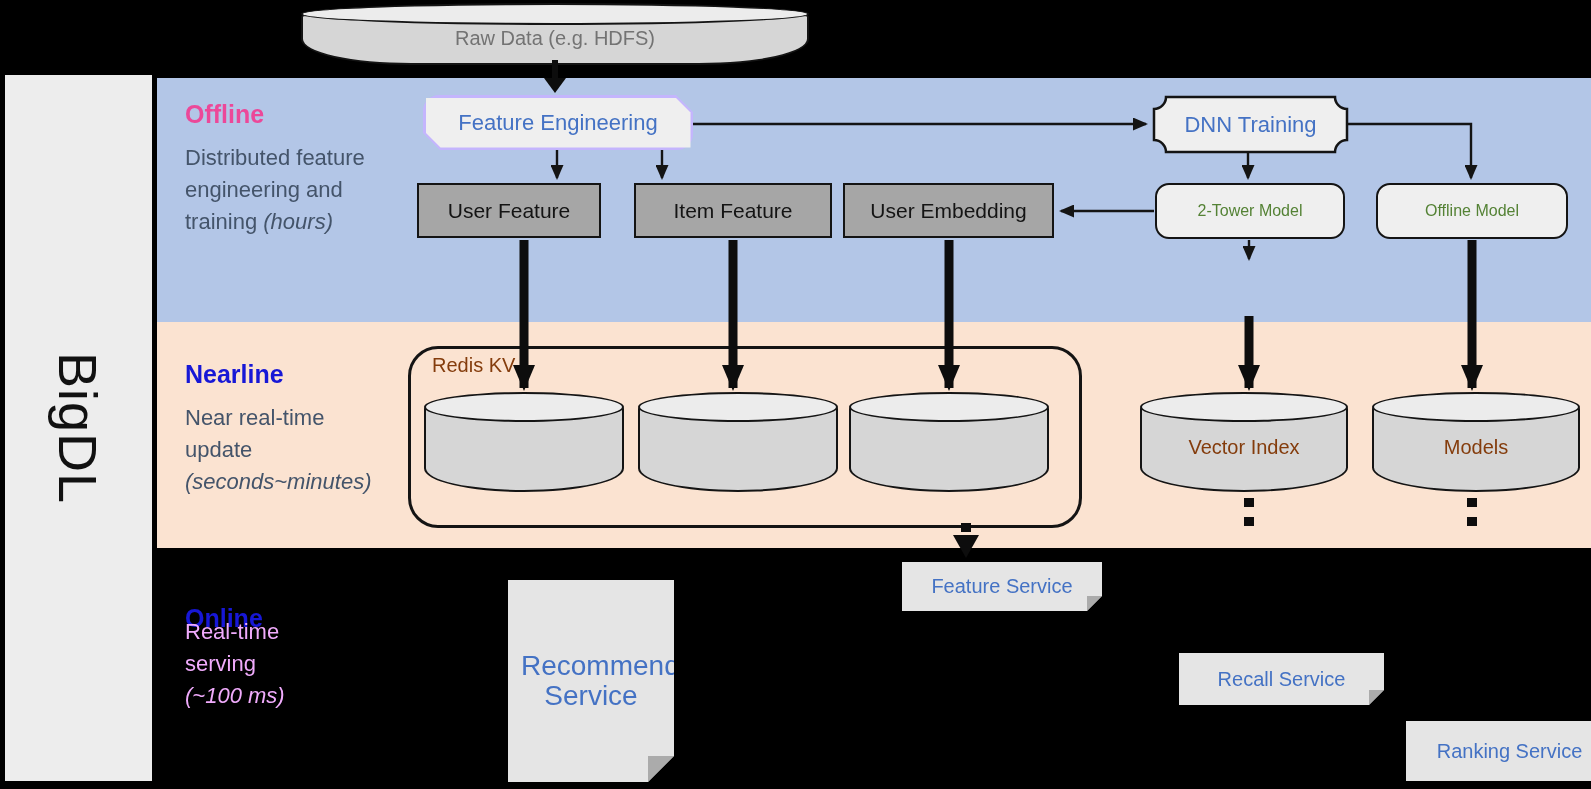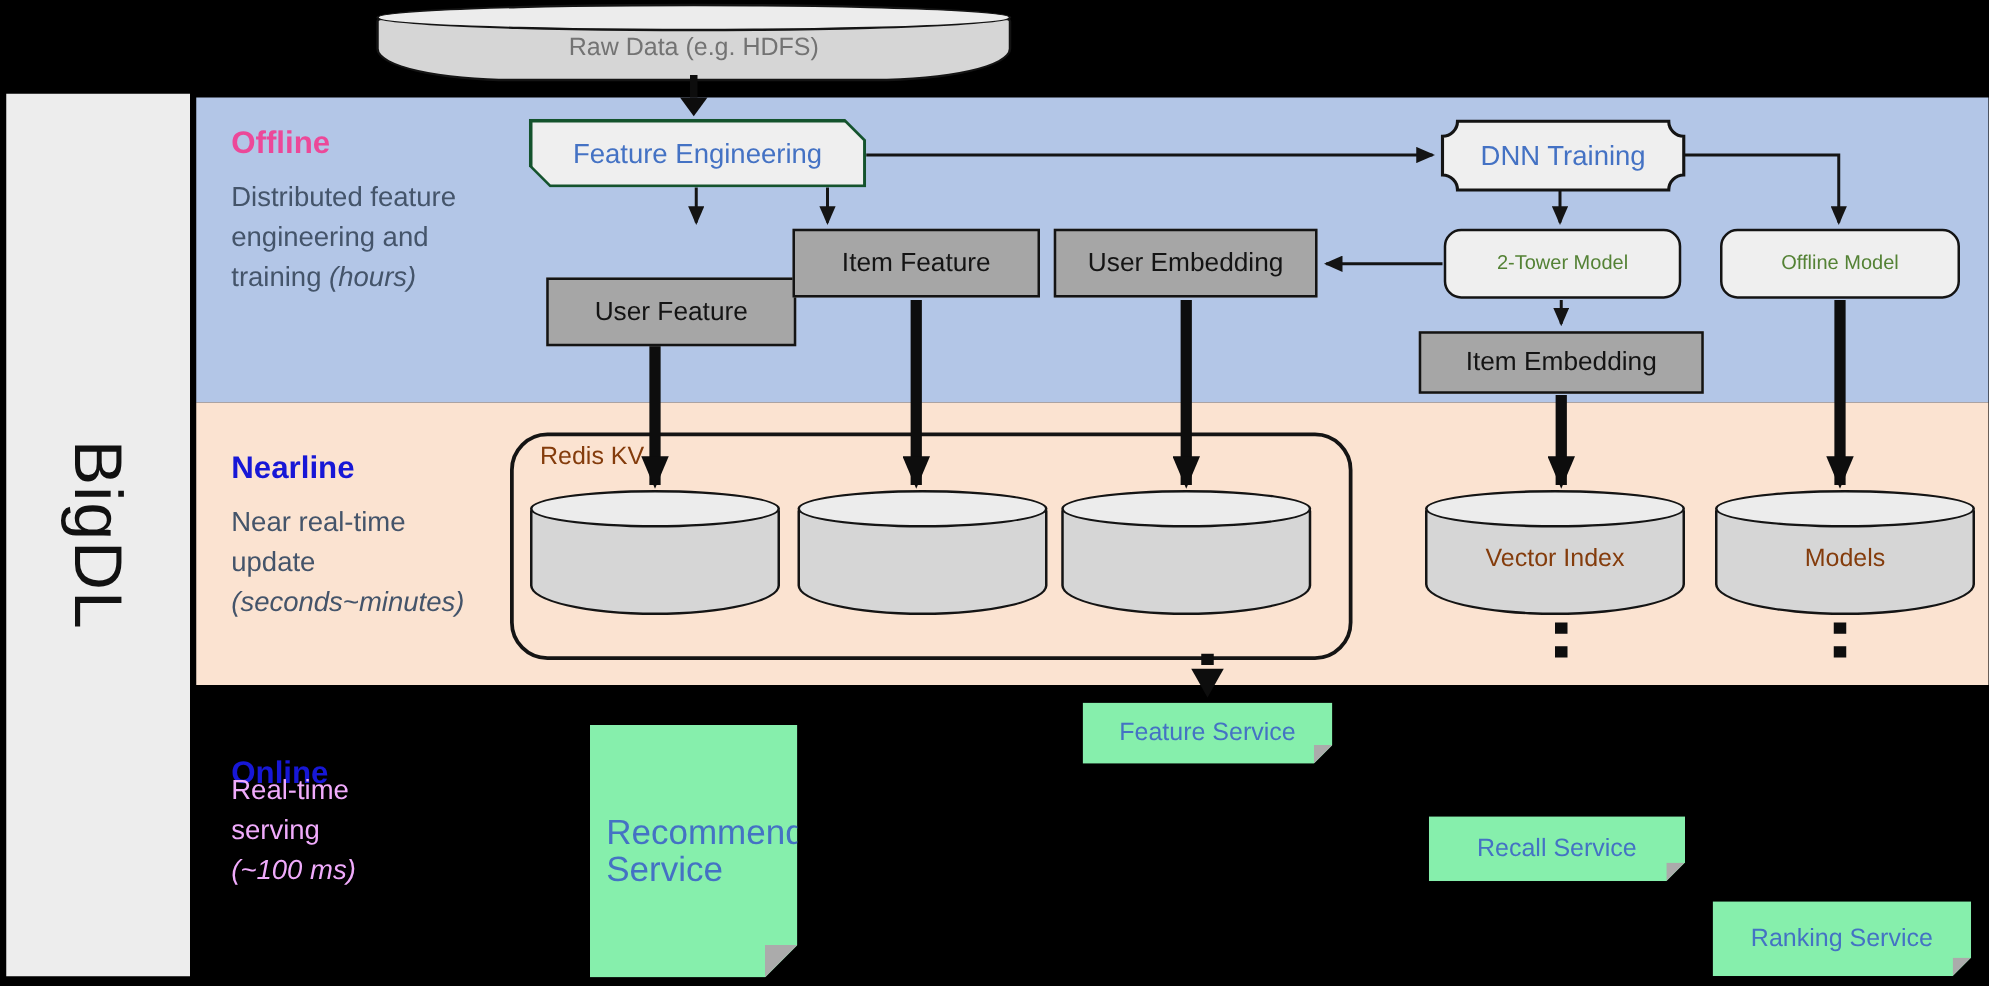--- a/index.html
+++ b/index.html
@@ -12,35 +12,35 @@
   .brandbar{background:#ededed;display:flex;align-items:center;justify-content:center;}
   .brandbar span{transform:rotate(90deg);font-size:54px;color:#111;letter-spacing:1px;white-space:nowrap;}
   
   .sec-title{font-size:25px;font-weight:600;}
   .sec-desc{font-size:22px;line-height:32px;}
   
   .cbox{position:absolute;box-sizing:border-box;display:flex;align-items:center;justify-content:center;text-align:center;}
   .graybox{background:#a6a6a6;border:2.5px solid #141414;color:#141414;font-size:21px;}
   .roundbox{background:#efefef;border:2.5px solid #141414;border-radius:14px;font-size:16px;}
   
-  .snip-outer{position:absolute;background:#14532d;
-    clip-path:polygon(0 0,calc(100% - 17px) 0,100% 17px,100% 100%,17px 100%,0 calc(100% - 17px));}
+  .snip-outer{position:absolute;background:#c4b5fd;
+    clip-path:polygon(0 0,calc(100% - 17px) 0,100% 17px,100% 100%,17px 100%,0 calc(100% - 17px));border-radius:16px;}
   .snip-inner{position:absolute;inset:2.5px;background:#efefef;
     clip-path:polygon(0 0,calc(100% - 15px) 0,100% 15px,100% 100%,15px 100%,0 calc(100% - 15px));
     display:flex;align-items:center;justify-content:center;}
   
   .cyl{position:absolute;}
   .cyl-body{position:absolute;left:0;right:0;bottom:0;background:#d6d6d6;border:2.5px solid #141414;
             border-radius:6px 6px 110px 110px / 3px 3px 26px 26px;}
   .cyl-top{position:absolute;left:0;right:0;top:0;background:#ececec;border:2.5px solid #141414;border-radius:50%;box-sizing:border-box;}
   .cyl-label{position:absolute;left:0;right:0;text-align:center;font-size:20px;}
   
   .redis{position:absolute;border:3px solid #141414;border-radius:30px;background:transparent;}
   
-  .doc{position:absolute;background:#86efac;display:flex;align-items:center;justify-content:center;}
+  .doc{position:absolute;background:#e5e5e5;display:flex;align-items:center;justify-content:center;text-align:center;margin-left:36px;}
   .fold{position:absolute;right:0;bottom:0;background:#ababab;}
   .svc-label{font-size:20px;}
   .plaque-label{position:absolute;inset:0;display:flex;align-items:center;justify-content:center;}
 </style>
 </head>
 <body>
 
 <div id="canvas">
 
   <div class="band" style="left:157px;top:78px;width:1434px;height:244px;background:#b3c6e7;"></div>
@@ -146,40 +146,37 @@
 
   <div class="abs" style="left:1152px;top:95px;width:197px;height:59px;">
     <svg width="197" height="59" viewBox="0 0 197 59">
       <path d="M14,2 L183,2 A12,12 0 0 0 195,14 L195,45 A12,12 0 0 0 183,57 L14,57 A12,12 0 0 0 2,45 L2,14 A12,12 0 0 0 14,2 Z" fill="#efefef" stroke="#141414" stroke-width="2.5"></path>
     </svg>
     <div class="plaque-label">
       <span style="font-size:22px;color:#4472c4;">DNN Training</span>
     </div>
   </div>
 
-  <div class="cbox graybox" style="left:437px;top:183px;width:200px;height:55px;margin-top:39px;">
+  <div class="cbox graybox" style="left:417px;top:183px;width:184px;height:55px;">
     <span>User Feature</span>
   </div>
   <div class="cbox graybox" style="left:843px;top:183px;width:211px;height:55px;">
     <span>User Embedding</span>
   </div>
   <div class="cbox graybox" style="left:634px;top:183px;width:198px;height:55px;">
     <span>Item Feature</span>
   </div>
 
   <div class="cbox roundbox" style="left:1155px;top:183px;width:190px;height:56px;color:#548235;">
     <span>2-Tower Model</span>
   </div>
   <div class="cbox roundbox" style="left:1376px;top:183px;width:192px;height:56px;color:#548235;">
     <span>Offline Model</span>
   </div>
 
-  <div class="cbox graybox" style="left:1135px;top:265px;width:228px;height:50px;">
-    <span>Item Embedding</span>
-  </div>
 
   <div class="doc" style="left:472px;top:580px;width:166px;height:202px;
               clip-path:polygon(0 0,100% 0,100% calc(100% - 26px),calc(100% - 26px) 100%,0 100%);">
     <span class="svc-label" style="font-size:28px;color:#4472c4;width:140px;line-height:30px;">Recommender Service</span>
     <div class="fold" style="width:26px;height:26px;clip-path:polygon(0 100%,100% 0,0 0);"></div>
   </div>
 
   <div class="doc" style="left:866px;top:562px;width:200px;height:49px;
               clip-path:polygon(0 0,100% 0,100% calc(100% - 15px),calc(100% - 15px) 100%,0 100%);">
     <span class="svc-label" style="color:#4472c4;">Feature Service</span>

